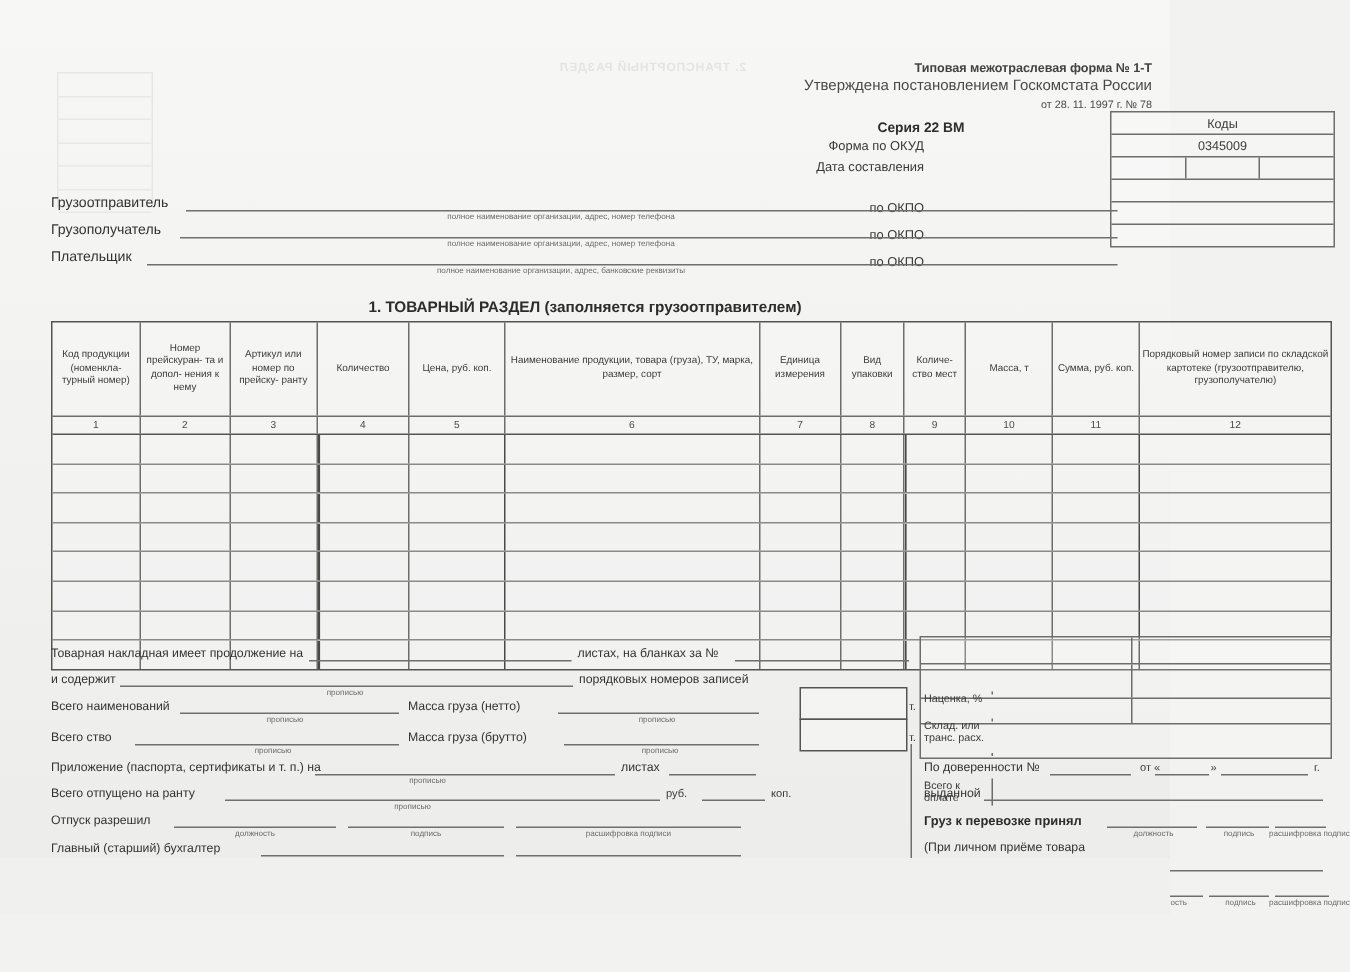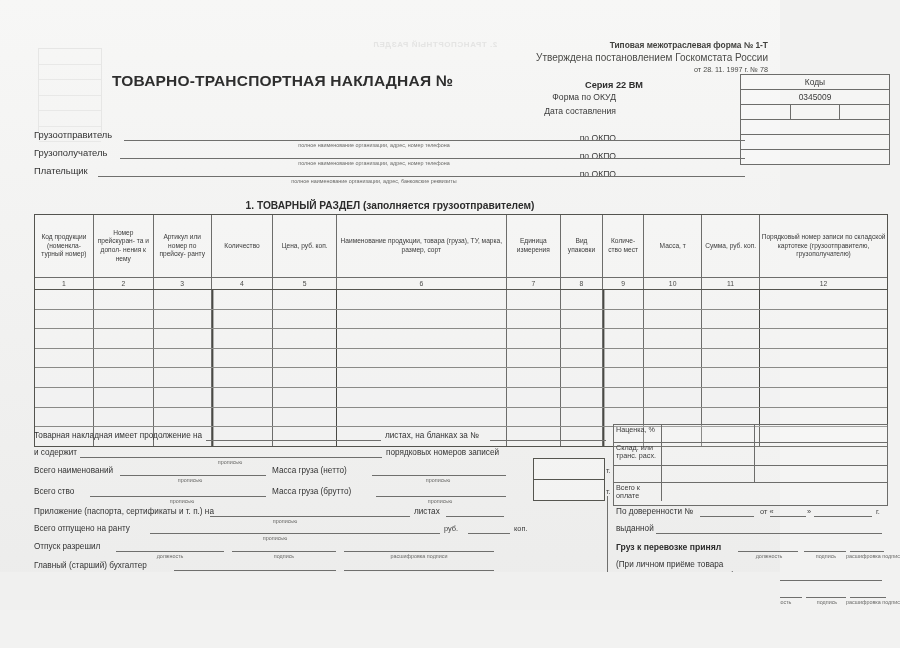--- a/index.html
+++ b/index.html
@@ -85,21 +85,21 @@
   .ln{position:absolute;border-bottom:1px solid #6f6f6d;height:0;}
   .tiny{position:absolute;font-size:7.4px;color:#3a3a3a;}
 
   
   #totals{position:absolute;left:613px;top:424px;width:273px;border:1px solid #6d6d6b;
     background:rgba(255,255,255,.2);}
   #totals .r{display:flex;height:16.5px;border-bottom:1px solid #6d6d6b;}
   #totals .r:last-child{border-bottom:none;flex-direction:column;}
   #totals .r.tall{height:22px;}
   #totals .lbl{width:48px;border-right:1px solid #6d6d6b;font-size:7.2px;color:#3a3a3a;
-    line-height:1.12;padding:1px 2px;box-sizing:border-box;}
+    line-height:1.12;padding:1px 2px;box-sizing:border-box;margin-top:36px;}
   #totals .m{width:92px;border-right:1px solid #6d6d6b;}
   #totals .e{flex:1;}
 
   
   .massbox{position:absolute;border:1.6px solid #55554f;background:rgba(255,255,255,.3);}
 
   
   #vsep{position:absolute;left:607px;top:496px;width:0;height:108px;
     border-left:1px solid #6f6f6d;}
 </style>
@@ -117,21 +117,20 @@
       <i></i>
       <i></i>
   </div>
 
   <div id="formref">
     <div class="l1">Типовая межотраслевая форма № 1-Т</div>
     <div class="l2">Утверждена постановлением Госкомстата России</div>
     <div class="l3">от 28. 11. 1997 г.  № 78</div>
   </div>
 
-  <div id="maintitle">ТОВАРНО-ТРАНСПОРТНАЯ  НАКЛАДНАЯ №</div>
   <div id="series">Серия 22 ВМ</div>
 
   <div id="codes">
     <div class="row">Коды</div>
     <div class="row">0345009</div>
     <div class="row date">
         <span></span>
         <span></span>
         <span></span>
       </div>

